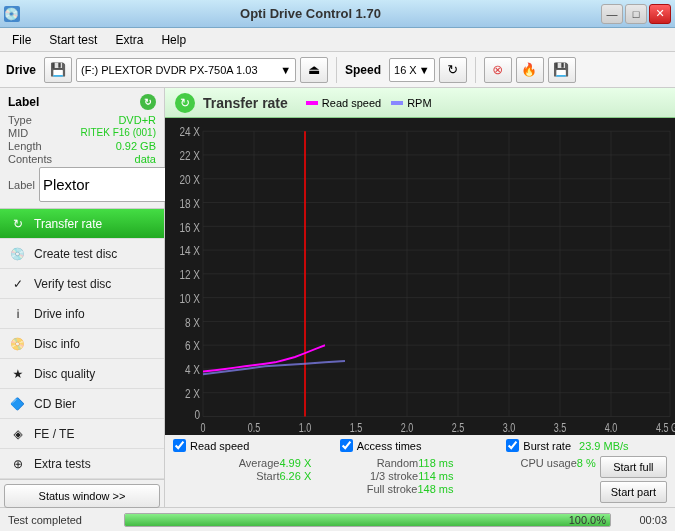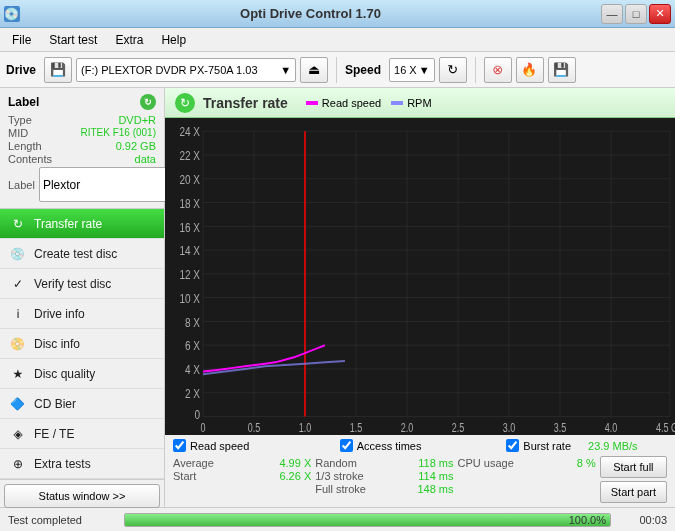--- a/index.html
+++ b/index.html
@@ -88,21 +88,21 @@
       justify-content: space-between;
       margin-bottom: 4px;
       font-weight: bold;
       font-size: 12px;
     }
     .disc-header-icon { width: 16px; height: 16px; background: #44bb44; border-radius: 50%; cursor: pointer; display: flex; align-items: center; justify-content: center; color: white; font-size: 9px; }
     .info-row { display: flex; justify-content: space-between; margin: 1px 0; }
     .info-label { color: #555; font-size: 11px; }
     .info-value { color: #22cc22; font-size: 11px; font-weight: 500; }
     .label-row { display: flex; align-items: center; gap: 4px; margin-top: 2px; }
-    .label-input { flex: 1; height: 35px; border: 1px solid #aaa; border-radius: 2px; padding: 0 3px; font-size: 12px; }
+    .label-input { flex: 1; height: 35px; border: 1px solid #aaa; border-radius: 2px; padding: 0 3px; font-size: 15px; }
     .label-x-btn { width: 16px; height: 16px; border: 1px solid #aaa; border-radius: 2px; background: white; display: flex; align-items: center; justify-content: center; font-size: 10px; cursor: pointer; }
     .label-gear-btn { width: 20px; height: 20px; border: 1px solid #aaa; border-radius: 2px; background: linear-gradient(to bottom, #fff, #e8e8e8); display: flex; align-items: center; justify-content: center; cursor: pointer; font-size: 12px; }
 
     
     .sidebar-menu { flex: 1; }
     .sidebar-item {
       height: 30px;
       display: flex;
       align-items: center;
       padding: 0 10px;
@@ -174,28 +174,28 @@
       gap: 6px;
       margin-bottom: 4px;
     }
     .checkbox-group {
       display: flex;
       align-items: center;
       gap: 4px;
       flex: 1;
     }
     .checkbox-label { font-size: 11px; }
-    .burst-rate-value { color: #22cc22; font-size: 11px; margin-left: 13px; }
+    .burst-rate-value { color: #22cc22; font-size: 11px; margin-left: 4px; }
 
     .stats-row {
       display: flex;
       gap: 4px;
     }
     .stat-col { flex: 1; }
-    .stat-item { display: flex; justify-content: space-between; align-items: center; margin: 1px 0; }
+    .stat-item { display: flex; justify-content: flex-end; align-items: center; margin: 1px 0; }
     .stat-label { font-size: 11px; color: #555; }
     .stat-value { font-size: 11px; color: #22cc22; font-weight: 500; }
     .btn-col { display: flex; flex-direction: column; gap: 3px; }
     .action-btn {
       height: 22px;
       padding: 0 10px;
       border: 1px solid #aaa;
       border-radius: 2px;
       background: linear-gradient(to bottom, #fff, #e0e0e0);
       cursor: pointer;

